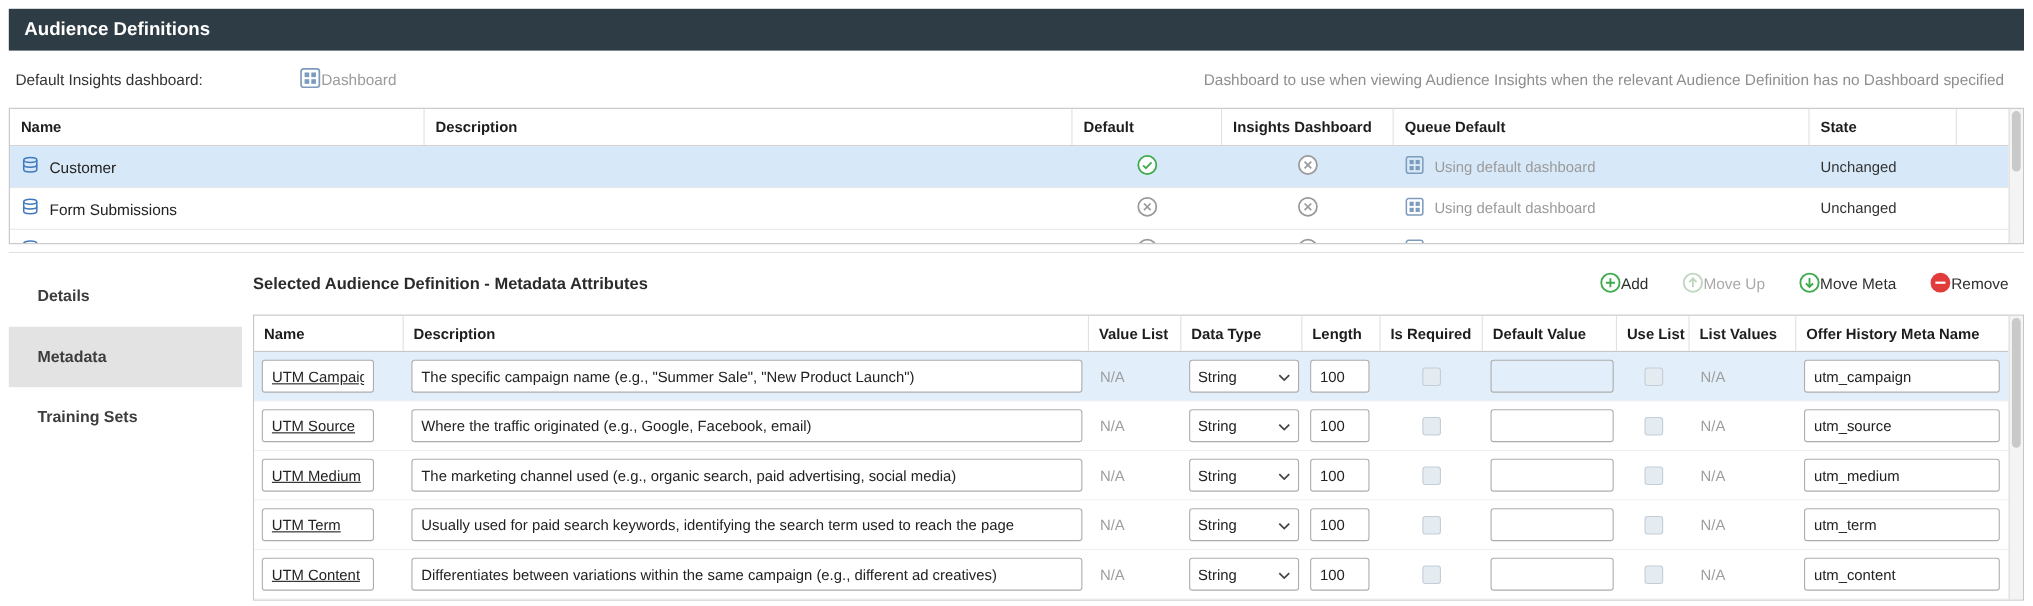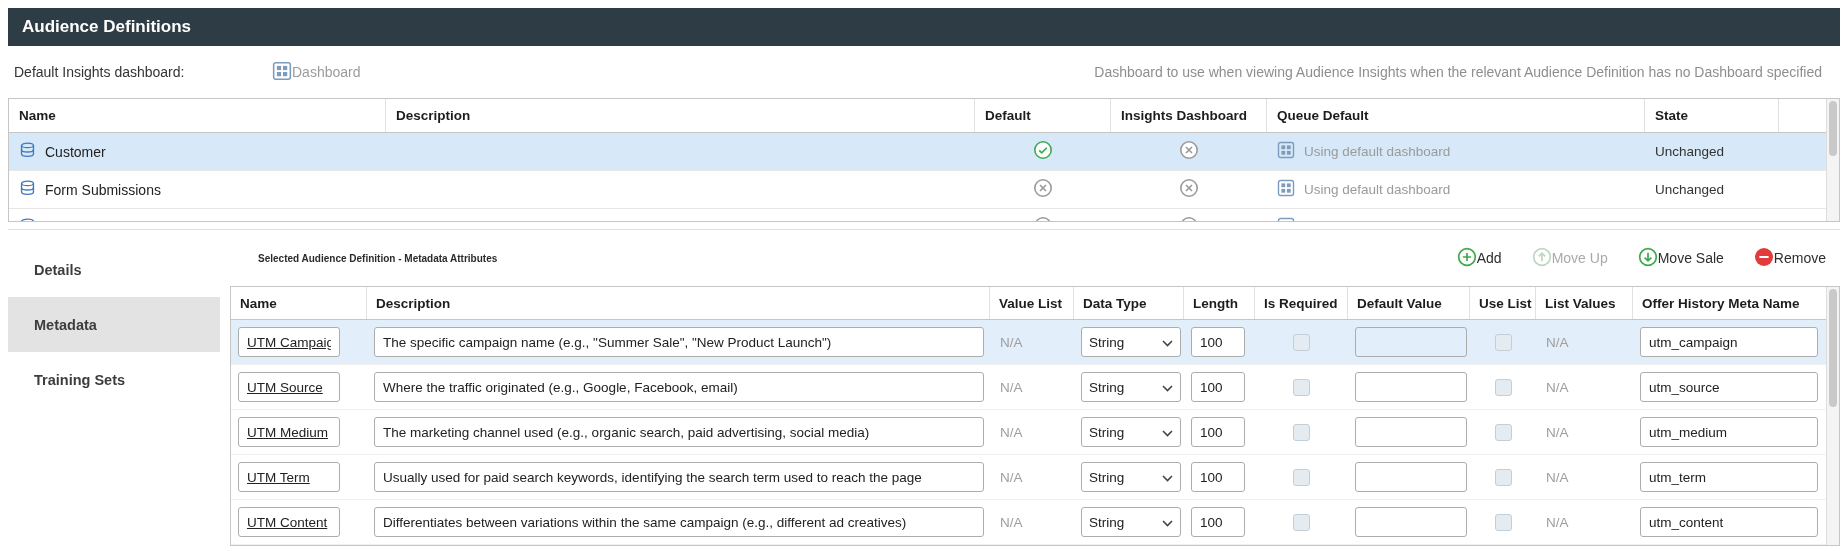--- a/index.html
+++ b/index.html
@@ -47,21 +47,21 @@
   .lower { display:flex; margin-top:7px; border-top:1px solid #e2e2e2; height:322px; }
   .sidebar { width:212px; padding-top:12px; }
   .side-item {
     height:55px; display:flex; align-items:center; padding-left:26px;
     font-size:14.5px; font-weight:bold; color:#3d3d3d; cursor:pointer;
   }
   .side-item.selected { background:#e3e3e3; }
 
   .main { flex:1; padding-left:10px; }
   .panel-head { height:56px; display:flex; align-items:center; }
-  .panel-title { font-size:10px; font-weight:bold; color:#2b2b2b;margin-left:28px; }
+  .panel-title { font-size:15px; font-weight:bold; color:#2b2b2b; }
   .toolbar { margin-left:auto; display:flex; align-items:center; gap:30px; padding-right:14px; }
   .tbtn { display:flex; align-items:center; gap:0; font-size:14px; color:#2e2e2e; cursor:pointer; white-space:nowrap; }
   .tbtn.disabled { color:#a9a9a9; cursor:default; }
 
   
   .meta-table { position:relative; border:1px solid #c6c6c6; height:260px; overflow:hidden; background:#fff; }
   .meta-head, .meta-row { display:grid; grid-template-columns:136px 623px 84px 110px 71px 93px 122px 66px 97px 1fr; }
   .meta-head { height:33px; border-bottom:1px solid #c6c6c6; margin-right:13px; }
   .meta-head .hc {
     display:flex; align-items:center; padding-left:9px;
@@ -314,21 +314,21 @@
             </span>
             <span>Move Up</span>
           </div>
           <div class="tbtn">
             <span>
               <svg width="20" height="20" viewBox="0 0 20 20">
                   <circle cx="10" cy="10" r="8.3" fill="#fff" stroke="#3daa4c" stroke-width="1.7"></circle>
                   <path d="M10 5.8v7.6M6.7 10.6l3.3 3.3 3.3-3.3" fill="none" stroke="#3daa4c" stroke-width="1.7"></path>
                 </svg>
             </span>
-            <span>Move Sale</span>
+            <span>Move Meta</span>
           </div>
           <div class="tbtn">
             <span>
               <svg width="20" height="20" viewBox="0 0 20 20">
                   <circle cx="10" cy="10" r="9" fill="#e23b3b"></circle>
                   <rect x="5.4" y="9" width="9.2" height="2" fill="#fff"></rect>
                 </svg>
             </span>
             <span>Remove</span>
           </div>

